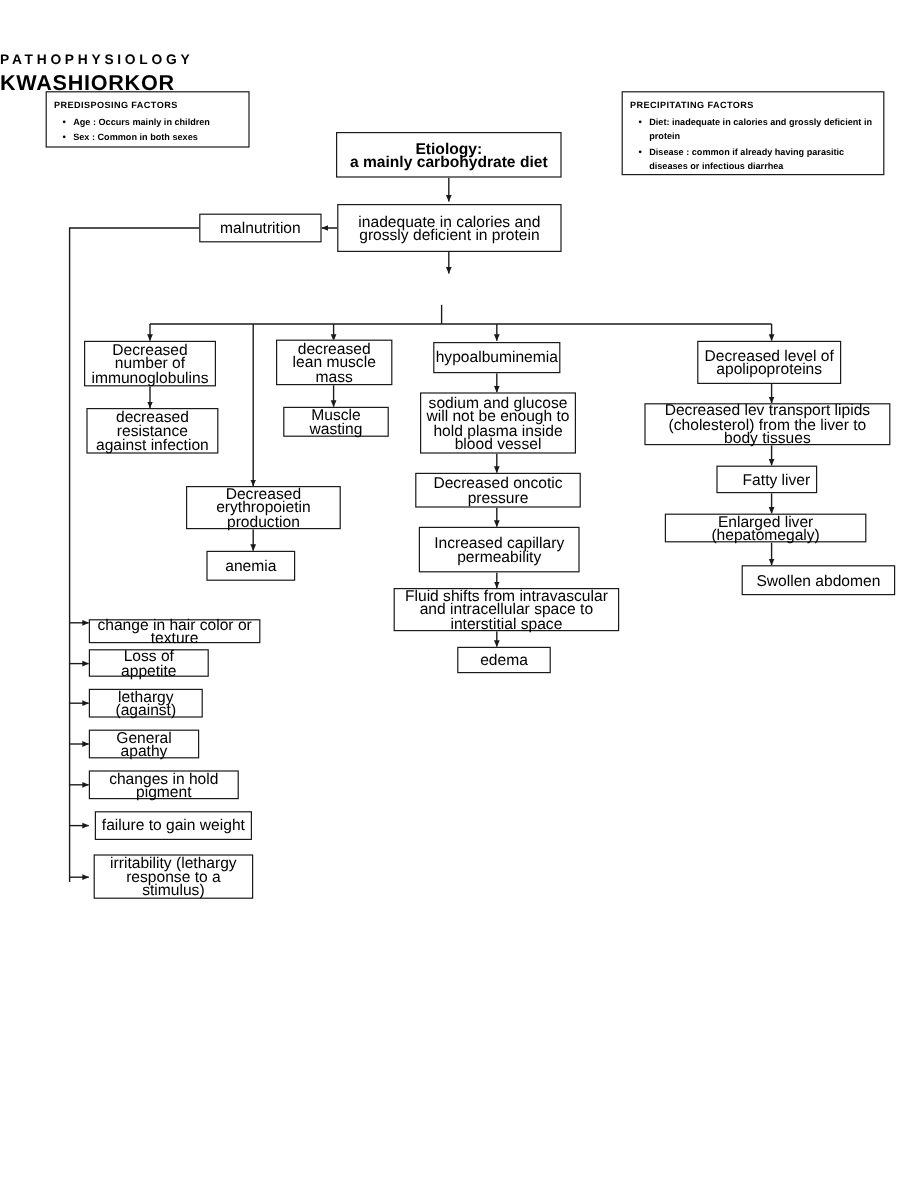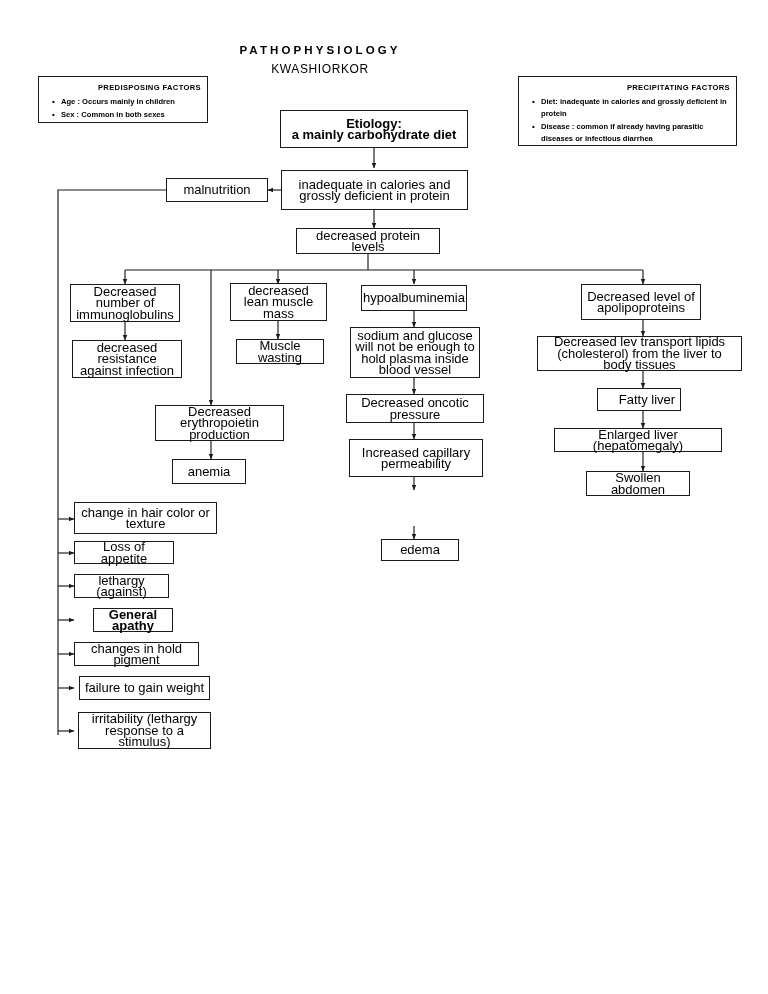--- a/index.html
+++ b/index.html
@@ -18,31 +18,31 @@
   #wires{
     position:absolute;
     left:0; top:0;
     width:768px; height:994px;
     pointer-events:none;
   }
   .title-block{
     position:absolute;
     left:0; top:42px;
     width:640px;
-    text-align:center;
+    text-align:left;
   }
   .title-1{
     font-size:11.5px;
     font-weight:bold;
     letter-spacing:3.1px;
     line-height:16px;
   }
   .title-2{
-    font-size:12px;
-    font-weight:normal;
+    font-size:18px;
+    font-weight:bold;
     letter-spacing:0.6px;
     line-height:18px;
     margin-top:2px;
   }
   .node{
     position:absolute;
     box-sizing:border-box;
     border:1.1px solid #1a1a1a;
     background:#ffffff;
     display:flex;
@@ -56,21 +56,21 @@
   }
   .factor-box{
     position:absolute;
     box-sizing:border-box;
     border:1.1px solid #1a1a1a;
     background:#ffffff;
     z-index:2;
     padding:5px 6px 6px 6px;
   }
   .factor-title{
-    text-align:right;
+    text-align:left;
     font-size:7.6px;
     font-weight:bold;
     letter-spacing:0.35px;
     line-height:12px;
     margin-bottom:2px;
   }
   .factor-list{
     margin:0;
     padding:0 2px 0 16px;
     list-style:none;
@@ -170,62 +170,62 @@
     </ul>
   </div>
 
   <div class="node bold" style="left:280px; top:110px; width:188px; height:38px; white-space:pre-line;">Etiology:
 a mainly carbohydrate diet</div>
 
   <div class="node" style="left:281px; top:170px; width:187px; height:40px;">inadequate in calories and grossly deficient in protein</div>
 
   <div class="node" style="left:166px; top:178px; width:102px; height:24px;">malnutrition</div>
 
-  <div class="node" style="left:296px; top:228px; width:144px; height:26px;">decreased protein levels</div>
 
   <div class="node" style="left:70px; top:284px; width:110px; height:38px;">Decreased number of immunoglobulins</div>
 
   <div class="node" style="left:72px; top:340px; width:110px; height:38px;">decreased resistance against infection</div>
 
   <div class="node" style="left:230px; top:283px; width:97px; height:38px;">decreased lean muscle mass</div>
 
   <div class="node" style="left:236px; top:339px; width:88px; height:25px;">Muscle wasting</div>
 
   <div class="node" style="left:361px; top:285px; width:106px; height:26px;">hypoalbuminemia</div>
 
   <div class="node" style="left:350px; top:327px; width:130px; height:51px;">sodium and glucose will not be enough to hold plasma inside blood vessel</div>
 
   <div class="node" style="left:346px; top:394px; width:138px; height:29px;">Decreased oncotic pressure</div>
 
   <div class="node" style="left:349px; top:439px; width:134px; height:38px;">Increased capillary permeability</div>
 
+  <div class="node" style="left:328px; top:490px; width:188px; height:36px;">Fluid shifts from intravascular and intracellular space to interstitial space</div>
 
   <div class="node" style="left:381px; top:539px; width:78px; height:22px;">edema</div>
 
   <div class="node" style="left:581px; top:284px; width:120px; height:36px;">Decreased level of apolipoproteins</div>
 
   <div class="node" style="left:537px; top:336px; width:205px; height:35px;">Decreased lev transport lipids (cholesterol) from the liver to body tissues</div>
 
   <div class="node" style="left:597px; top:388px; width:84px; height:23px;padding-left:20px;">Fatty liver</div>
 
   <div class="node" style="left:554px; top:428px; width:168px; height:24px;">Enlarged liver (hepatomegaly)</div>
 
-  <div class="node" style="left:586px; top:471px; width:104px; height:25px;text-align:center;">Swollen abdomen</div>
+  <div class="node" style="left:618px; top:471px; width:128px; height:25px;text-align:center;">Swollen abdomen</div>
 
   <div class="node" style="left:155px; top:405px; width:129px; height:36px;">Decreased erythropoietin production</div>
 
   <div class="node" style="left:172px; top:459px; width:74px; height:25px;">anemia</div>
 
-  <div class="node" style="left:74px; top:502px; width:143px; height:32px;">change in hair color or texture</div>
+  <div class="node" style="left:74px; top:516px; width:143px; height:20px;">change in hair color or texture</div>
 
   <div class="node" style="left:74px; top:541px; width:100px; height:23px;">Loss of appetite</div>
 
   <div class="node" style="left:74px; top:574px; width:95px; height:24px;">lethargy (against)</div>
 
-  <div class="node" style="left:93px; top:608px; width:80px; height:24px;font-weight:bold;">General apathy</div>
+  <div class="node" style="left:74px; top:608px; width:92px; height:24px;">General apathy</div>
 
   <div class="node" style="left:74px; top:642px; width:125px; height:24px;">changes in hold pigment</div>
 
   <div class="node" style="left:79px; top:676px; width:131px; height:24px;">failure to gain weight</div>
 
   <div class="node" style="left:78px; top:712px; width:133px; height:37px;">irritability (lethargy response to a stimulus)</div>
 
 </div>
 
 </body></html>

